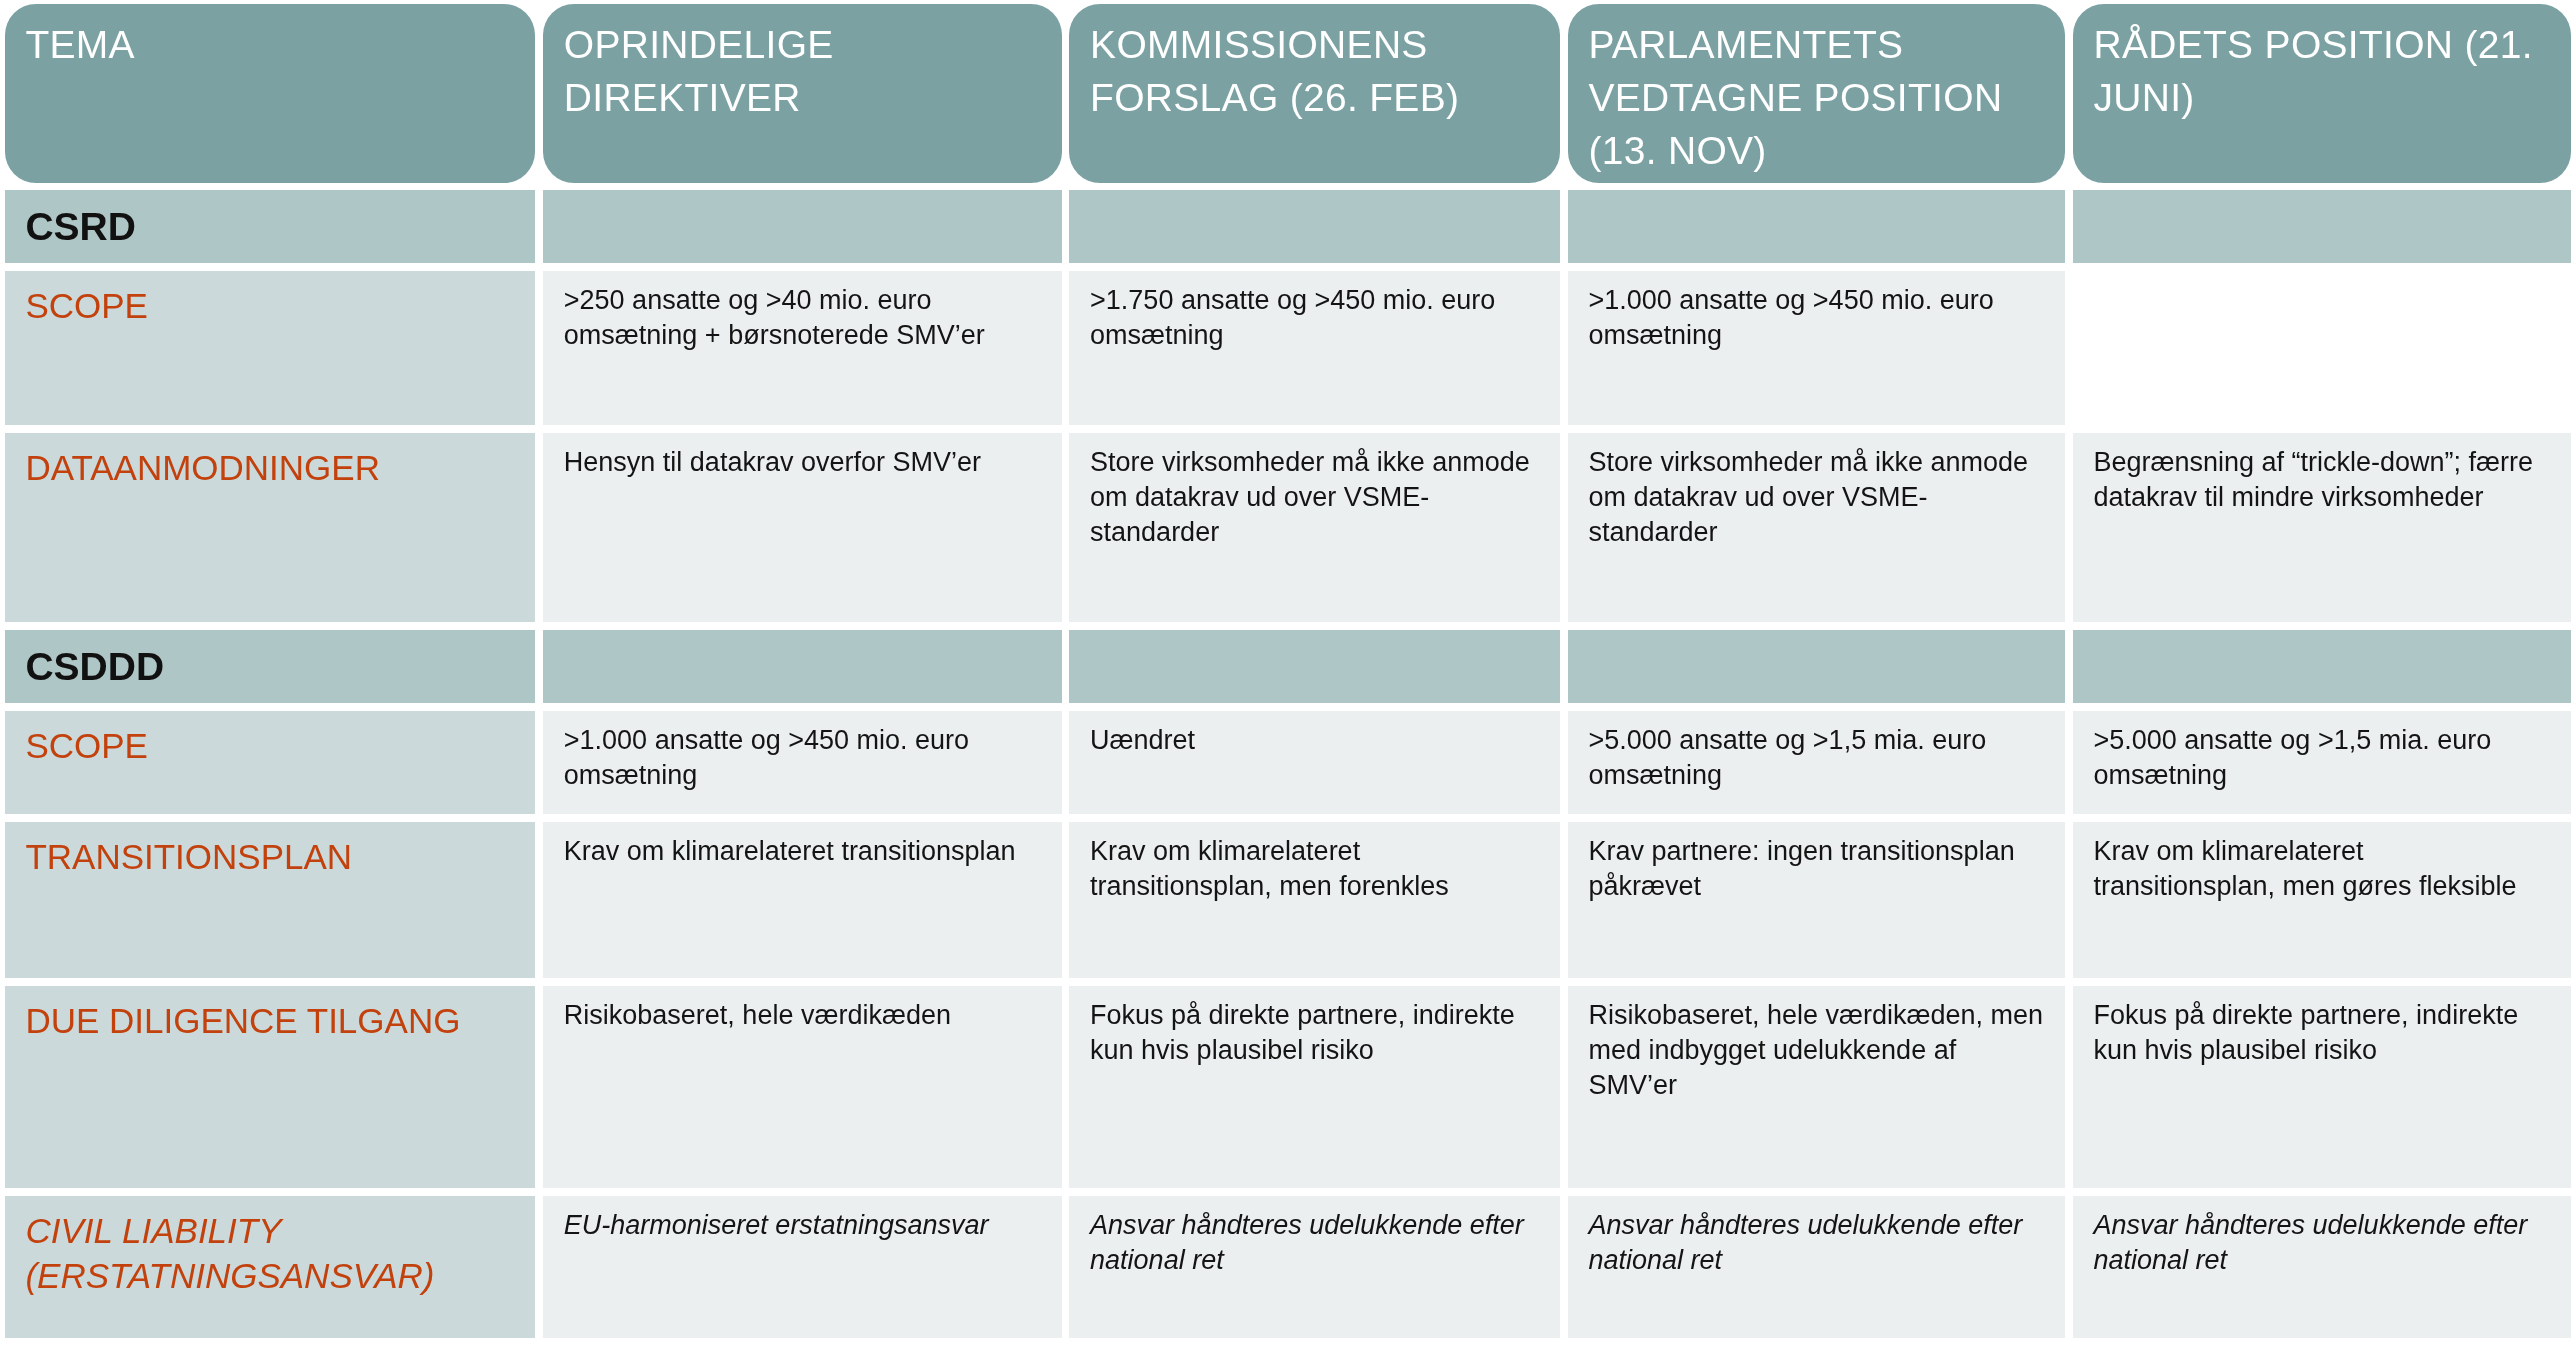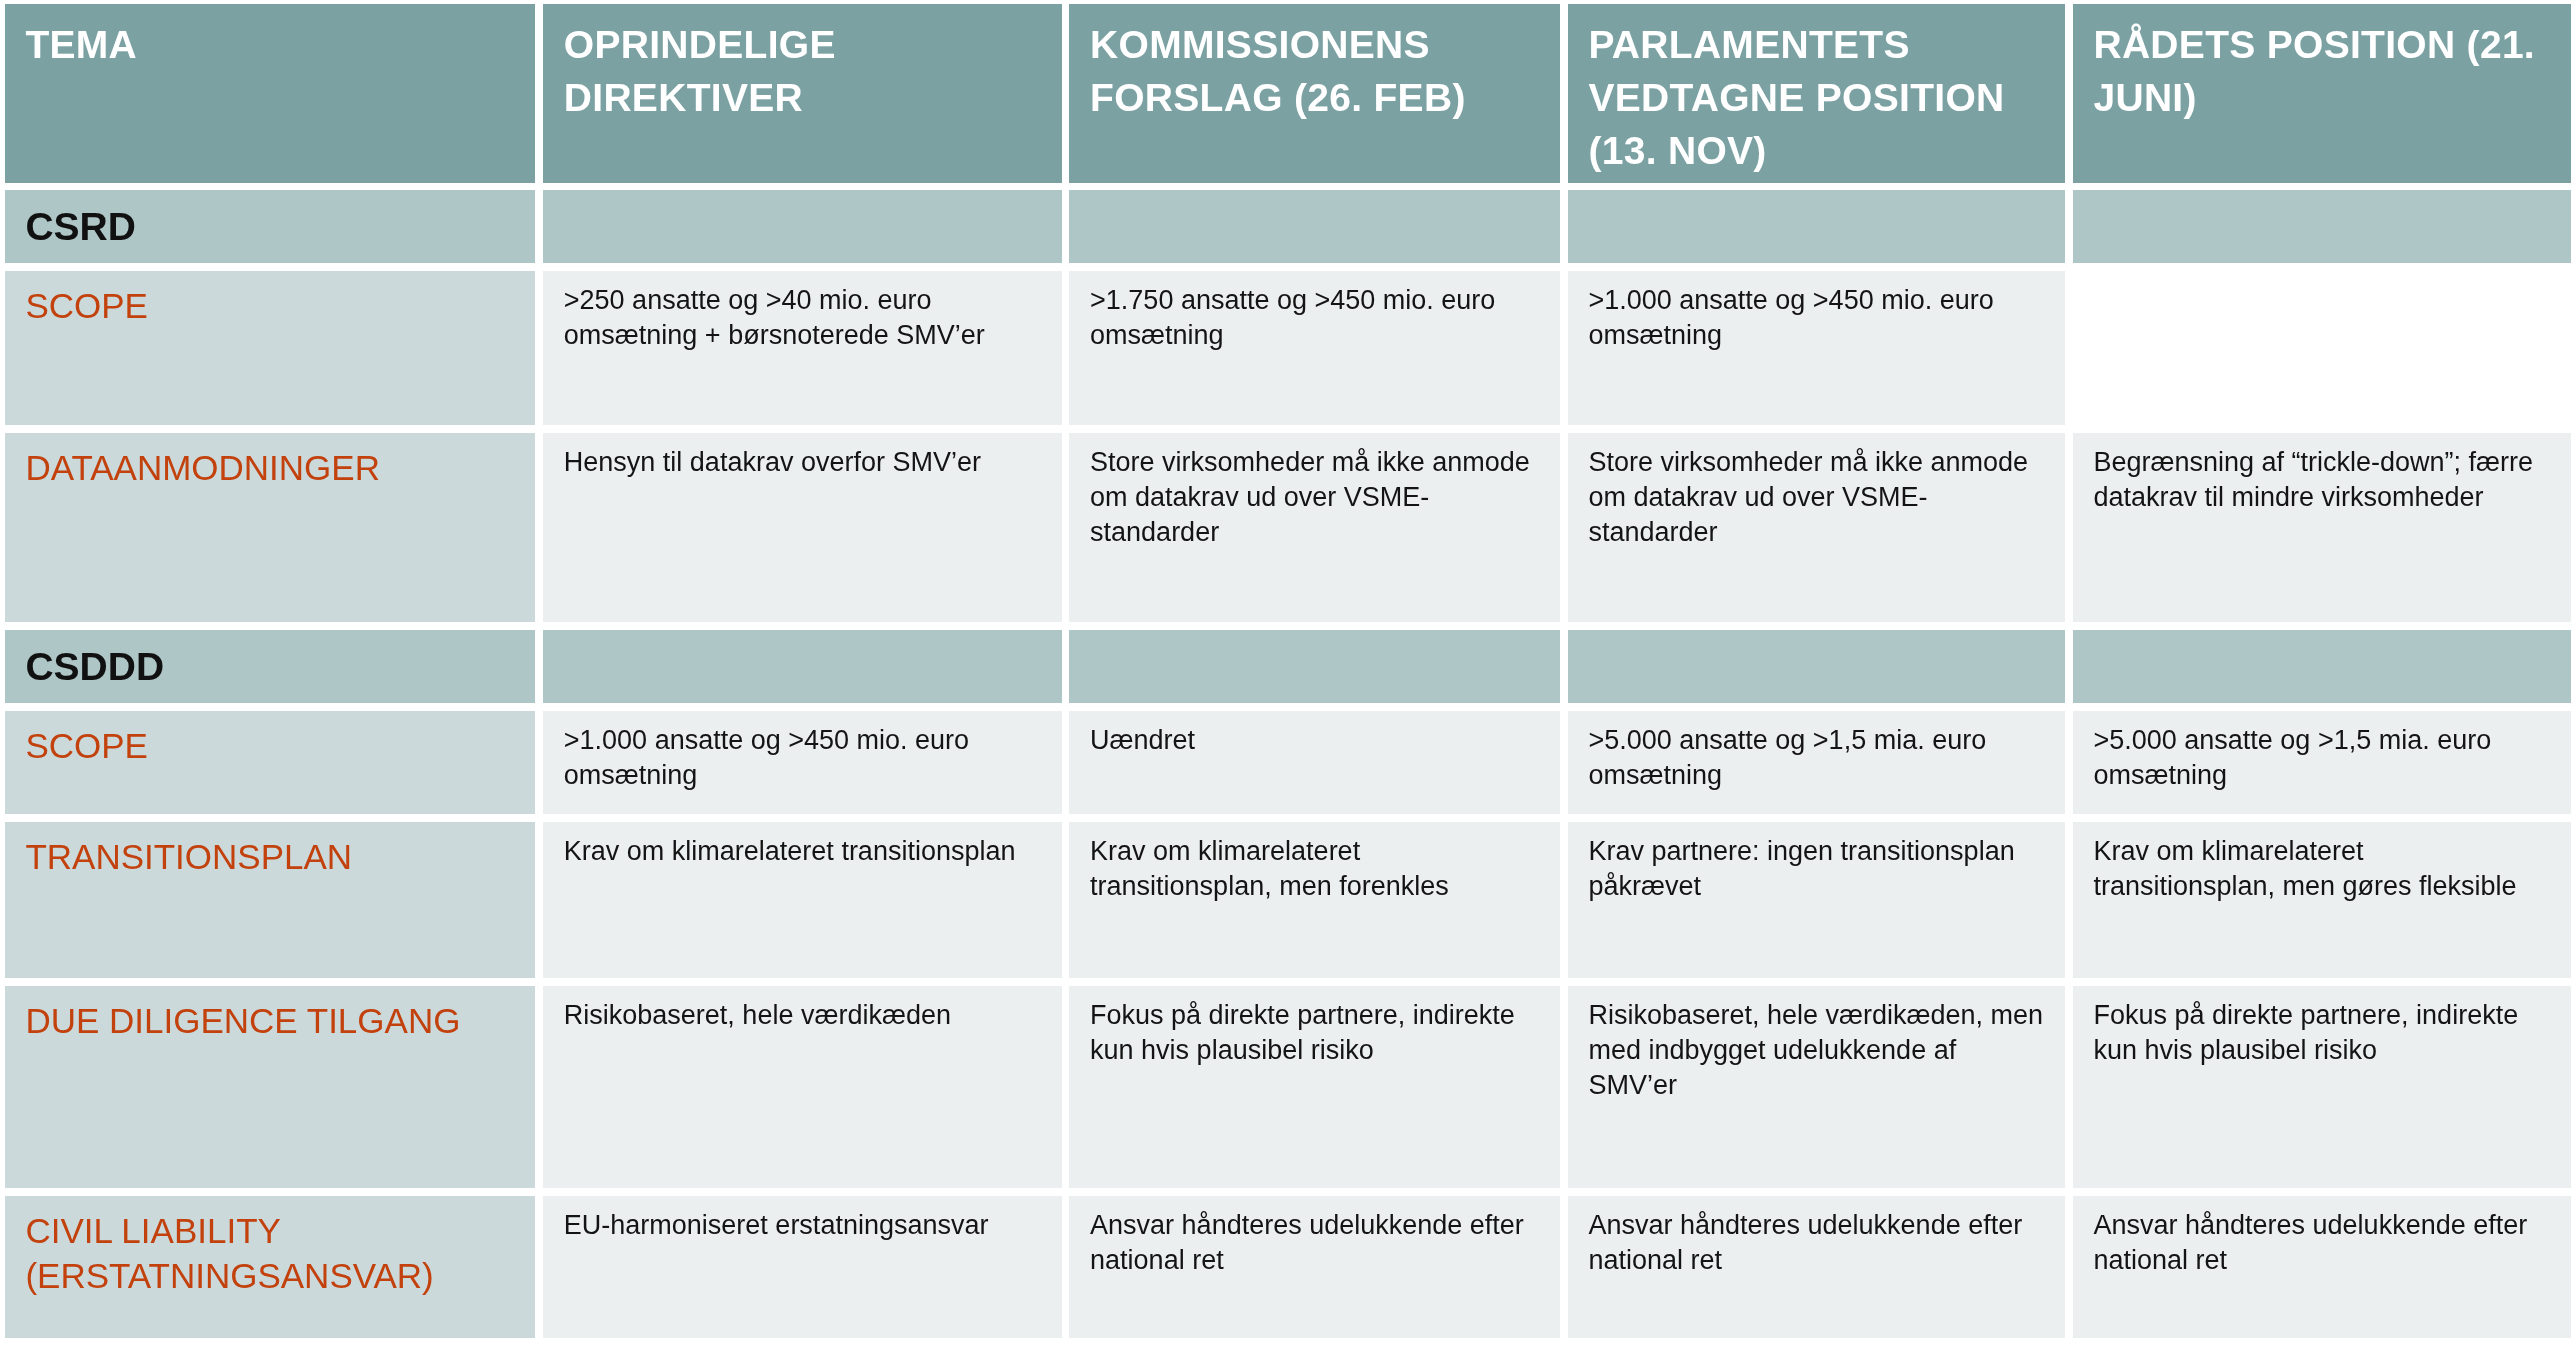--- a/index.html
+++ b/index.html
@@ -29,46 +29,47 @@
   .cell {
     box-sizing: border-box;
     overflow: hidden;
   }
 
   
   .r-header { height: 179px; }
   .header-cell {
     background: #7ba1a3;
     color: #ffffff;
-    font-weight: bold;
+    font-weight: normal;
     font-size: 39px;
     line-height: 1.35;
     padding: 15.7px 20.6px;
     letter-spacing: 0.3px;
+    border-radius: 31px;
   }
 
   
   .r-section { height: 73px; }
   .section-cell {
     background: #afc6c7;
     display: flex;
     align-items: center;
     padding: 0 20.6px;
     font-weight: bold;
     font-size: 39px;
     color: #111111;
   }
 
   
   .r-scope1 { height: 154px; }
   .r-data1  { height: 189px; }
   .r-scope2 { height: 103px; }
   .r-trans  { height: 156px; }
   .r-dd     { height: 202px; }
-  .r-civil  { height: 142px; }
+  .r-civil  { height: 142px; font-style: italic; }
 
   .label-cell {
     background: #ccd9da;
     font-size: 35px;
     line-height: 1.3;
     padding: 12px 20.6px;
     color: #c2410c;
   }
   .data-cell {
     background: #eceff0;

